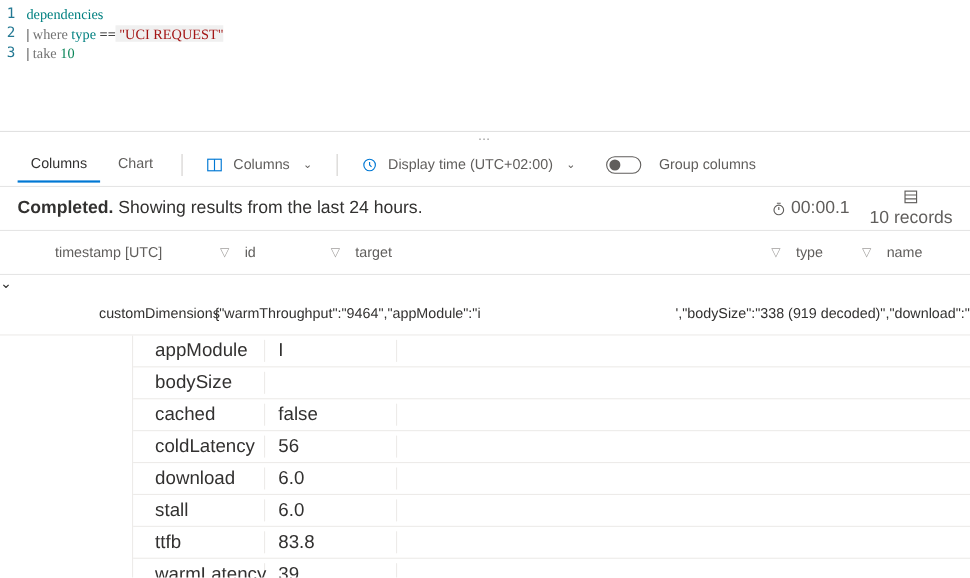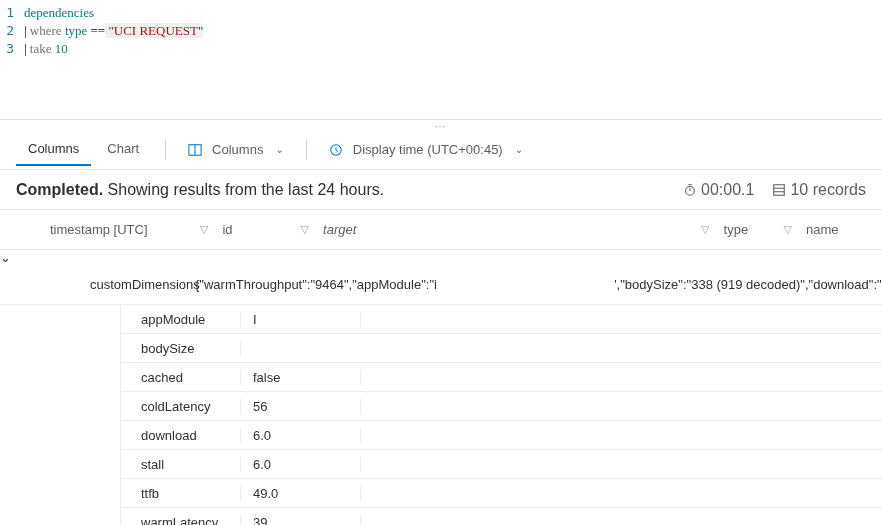--- a/index.html
+++ b/index.html
@@ -114,21 +114,21 @@
     align-items: center;
     height: 40px;
     padding: 0 16px 0 50px;
     border-bottom: 1px solid #e5e5e5;
     color: #605e5c;
     font-size: 13px;
   }
   .thcol { display: flex; align-items: center; gap: 6px; }
   .thcol.ts { width: 165px; }
   .thcol.id { width: 100px; }
-  .thcol.target { width: 430px; font-style: italic; }
+  .thcol.target { width: 430px; }
   .thcol.type { width: 80px; }
   .thcol.name { width: 80px; }
   .filter-ico { color: #a19f9d; font-size: 11px; cursor: pointer; }
   
   .exrow {
     display: flex;
     align-items: center;
     height: 40px;
     padding: 0 16px 0 50px;
     border-bottom: 1px solid #edebe9;
@@ -146,21 +146,21 @@
   
   .details {
     margin-left: 120px;
     border-left: 1px solid #edebe9;
   }
   .drow {
     display: flex;
     height: 29px;
     align-items: center;
     border-bottom: 1px solid #edebe9;
-    font-size: 13px;
+    font-size: 17px;
   }
   .dkey {
     width: 120px;
     padding-left: 20px;
     border-right: 1px solid #edebe9;
     color: #323130;
   }
   .dval {
     padding-left: 12px;
     width: 120px;
@@ -201,39 +201,43 @@
     </svg>
     <span>Columns</span>
     <span class="chev">⌄</span>
   </div>
   <div class="divider"></div>
   <div class="tbtn">
     <svg viewBox="0 0 16 16" fill="none" stroke="#0078d4" stroke-width="1.2">
       <circle cx="8" cy="8" r="6"></circle>
         <path d="M8 5v3l2 2"></path>
     </svg>
-    <span>Display time (UTC+00:45)</span>
+    <span>Display time (UTC+02:00)</span>
     <span class="chev">⌄</span>
+  </div>
+  <div class="tbtn" style="margin-left:8px;">
+    <div class="toggle"></div>
+    <span>Group columns</span>
   </div>
 </div>
 
 <div class="statusbar">
   <div>
     <span class="bold">Completed.</span><span> Showing results from the last 24 hours.</span>
   </div>
   <div class="right">
     <span style="display:inline-flex;align-items:center;gap:4px;">
       <svg viewBox="0 0 16 16" fill="none" stroke="#605e5c" stroke-width="1.2">
         <circle cx="8" cy="9" r="5"></circle>
           <path d="M8 6v3"></path>
           <path d="M6 2h4"></path>
       </svg>
       <span>00:00.1</span>
     </span>
-    <span style="display:inline-flex;align-items:center;gap:4px;">
+    <span style="display:inline-flex;align-items:center;gap:4px;flex-direction:column;">
       <svg viewBox="0 0 16 16" fill="none" stroke="#605e5c" stroke-width="1.2">
         <rect x="2" y="2" width="12" height="12"></rect>
           <line x1="2" y1="6" x2="14" y2="6"></line>
           <line x1="2" y1="10" x2="14" y2="10"></line>
       </svg>
       <span>10 records</span>
     </span>
   </div>
 </div>
 
@@ -290,19 +294,19 @@
     <div class="drow">
       <div class="dkey">download</div>
       <div class="dval">6.0</div>
     </div>
     <div class="drow">
       <div class="dkey">stall</div>
       <div class="dval">6.0</div>
     </div>
     <div class="drow">
       <div class="dkey">ttfb</div>
-      <div class="dval">49.0</div>
+      <div class="dval">83.8</div>
     </div>
     <div class="drow">
       <div class="dkey">warmLatency</div>
       <div class="dval">39</div>
     </div>
   </div>
 
 </body></html>

